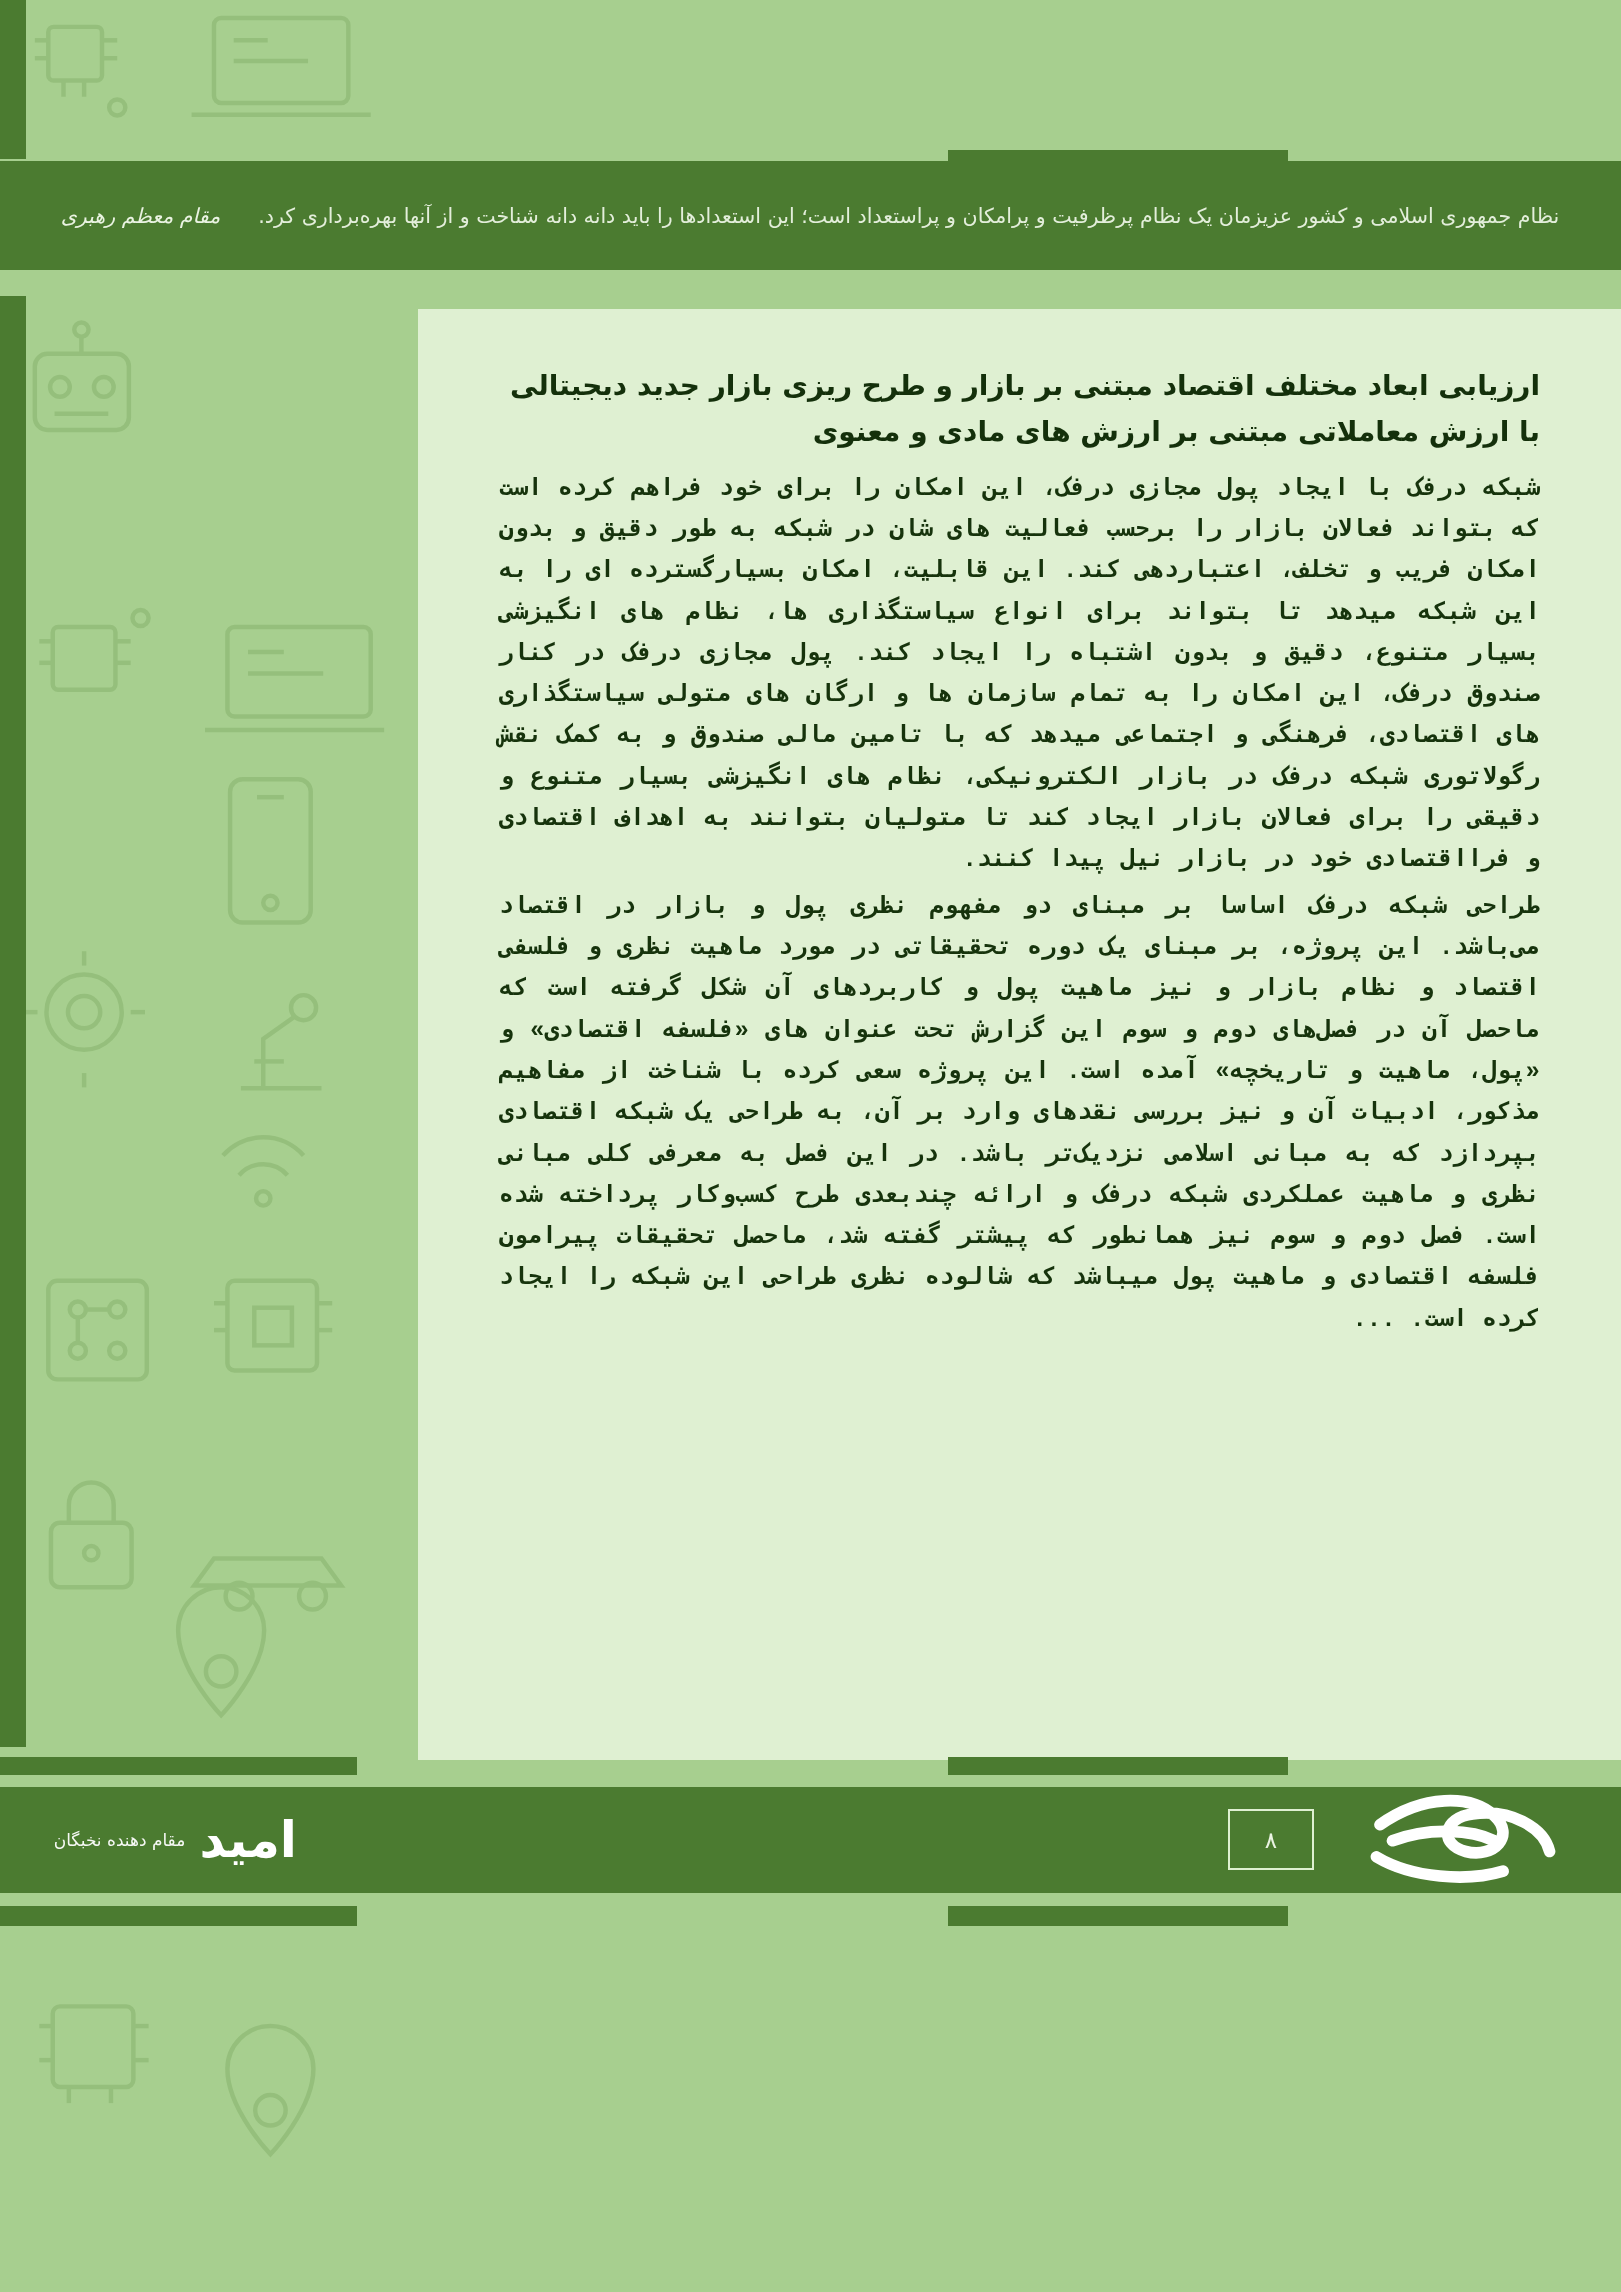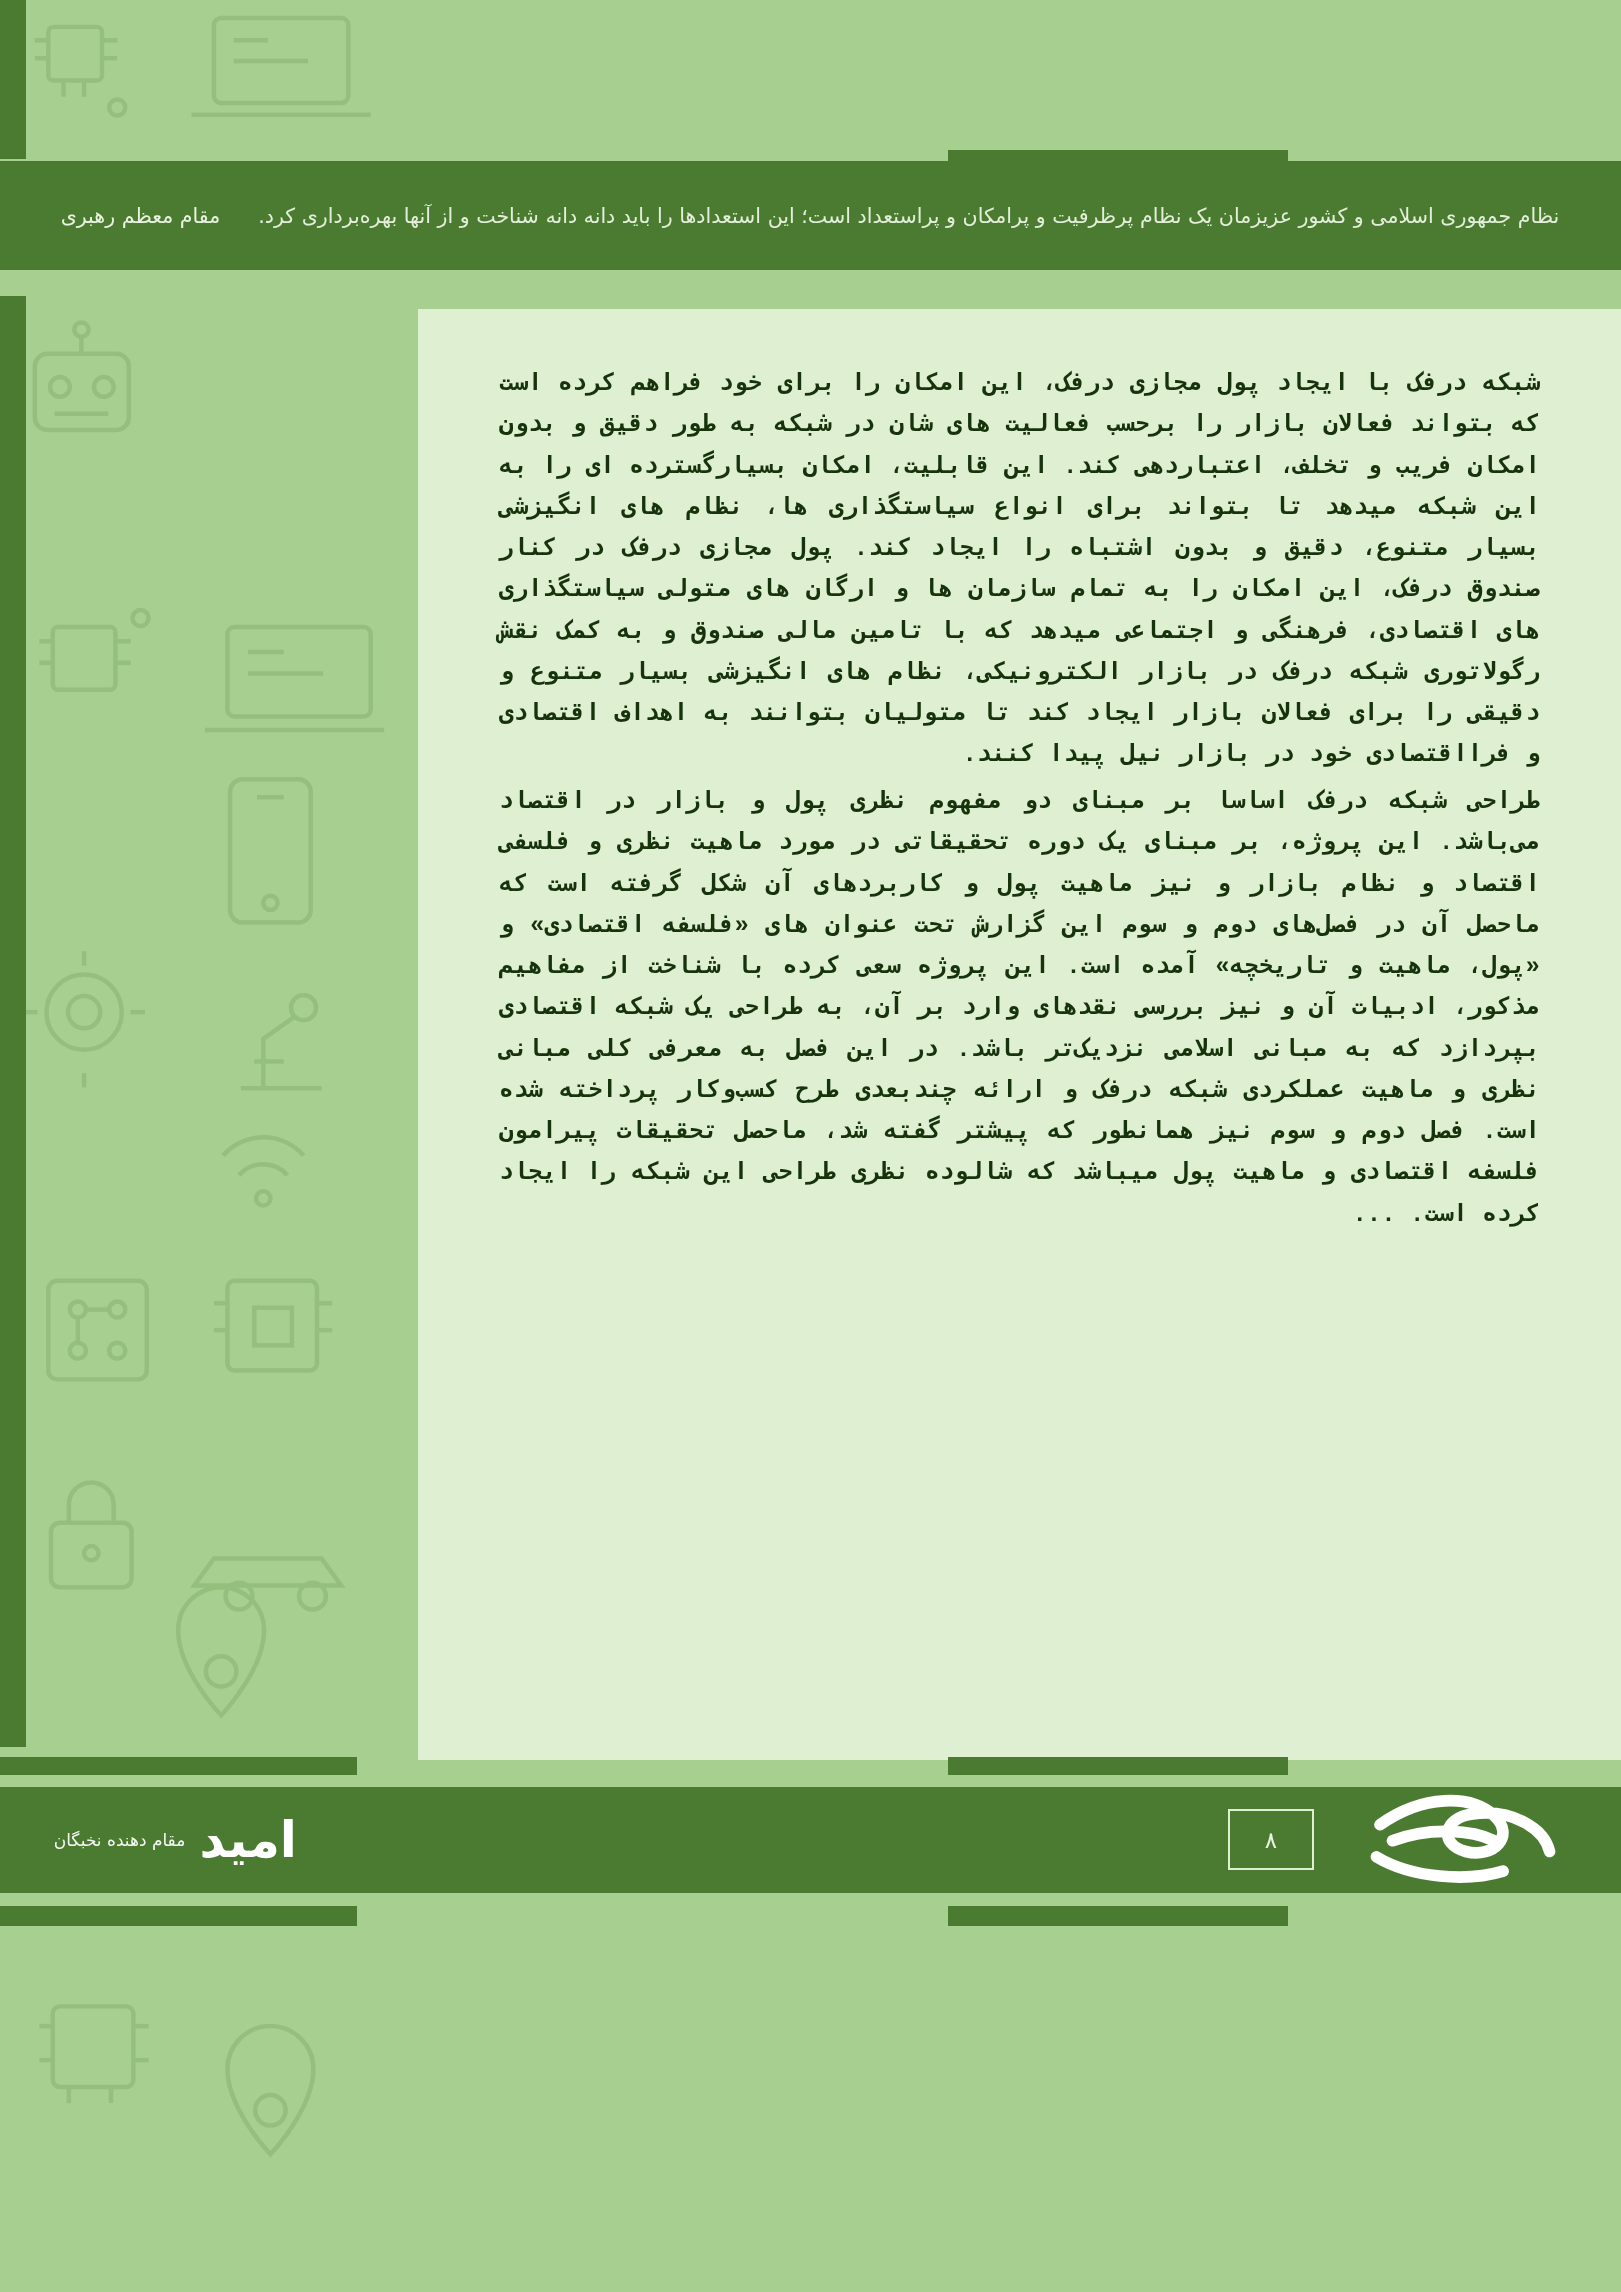--- a/index.html
+++ b/index.html
@@ -64,21 +64,21 @@
     display: flex;
     align-items: center;
     justify-content: center;
     color: #eaf3e2;
     font-size: 20.6px;
     letter-spacing: 0.4px;
     font-family: "DejaVu Sans", sans-serif;
     direction: rtl;
   }
   .header-text .quote { opacity: 0.96; text-align: right; }
-  .header-text .attrib { margin-right: 38px; }
+  .header-text .attrib { margin-right: 38px; font-style: italic; }
 
   
   .left-vert {
     position: absolute;
     left: 0;
     top: 296px;
     width: 27px;
     height: 1451px;
     background: #4b7b30;
   }
@@ -370,20 +370,21 @@
   <div class="header-text">
     <span class="quote">نظام جمهوری اسلامی و کشور عزیزمان یک نظام پرظرفیت و پرامکان و پراستعداد است؛ این استعدادها را باید دانه دانه شناخت و از آنها بهره‌برداری کرد.</span>
     <span class="attrib">مقام معظم رهبری</span>
   </div>
 
   <div class="left-vert"></div>
 
   <div class="content-card"></div>
 
   <div class="article">
+    <h1>ارزیابی ابعاد مختلف اقتصاد مبتنی بر بازار و طرح ریزی بازار جدید دیجیتالی با ارزش معاملاتی مبتنی بر ارزش های مادی و معنوی</h1>
     <p>شبکه درفک با ایجاد پول مجازی درفک، این امکان را برای خود فراهم کرده است که بتواند فعالان بازار را برحسب فعالیت های شان در شبکه به طور دقیق و بدون امکان فریب و تخلف، اعتباردهی کند. این قابلیت، امکان بسیارگسترده ای را به این شبکه میدهد تا بتواند برای انواع سیاستگذاری ها، نظام های انگیزشی بسیار متنوع، دقیق و بدون اشتباه را ایجاد کند. پول مجازی درفک در کنار صندوق درفک، این امکان را به تمام سازمان ها و ارگان های متولی سیاستگذاری های اقتصادی، فرهنگی و اجتماعی میدهد که با تامین مالی صندوق و به کمک نقش رگولاتوری شبکه درفک در بازار الکترونیکی، نظام های انگیزشی بسیار متنوع و دقیقی را برای فعالان بازار ایجاد کند تا متولیان بتوانند به اهداف اقتصادی و فرااقتصادی خود در بازار نیل پیدا کنند.</p>
     <p>طراحی شبکه درفک اساسا بر مبنای دو مفهوم نظری پول و بازار در اقتصاد می‌باشد. این پروژه، بر مبنای یک دوره تحقیقاتی در مورد ماهیت نظری و فلسفی اقتصاد و نظام بازار و نیز ماهیت پول و کاربردهای آن شکل گرفته است که ماحصل آن در فصل‌های دوم و سوم این گزارش تحت عنوان های «فلسفه اقتصادی» و «پول، ماهیت و تاریخچه» آمده است. این پروژه سعی کرده با شناخت از مفاهیم مذکور، ادبیات آن و نیز بررسی نقدهای وارد بر آن، به طراحی یک شبکه اقتصادی بپردازد که به مبانی اسلامی نزدیک‌تر باشد. در این فصل به معرفی کلی مبانی نظری و ماهیت عملکردی شبکه درفک و ارائه چندبعدی طرح کسب‌وکار پرداخته شده است. فصل دوم و سوم نیز همانطور که پیشتر گفته شد، ماحصل تحقیقات پیرامون فلسفه اقتصادی و ماهیت پول میباشد که شالوده نظری طراحی این شبکه را ایجاد کرده است. ...</p>
   </div>
 
   <div class="footer-accent-left"></div>
   <div class="footer-accent-right"></div>
   <div class="footer-strip"></div>
   <div class="footer-left-block"></div>
   <div class="footer-low-left"></div>
   <div class="footer-low-right"></div>

